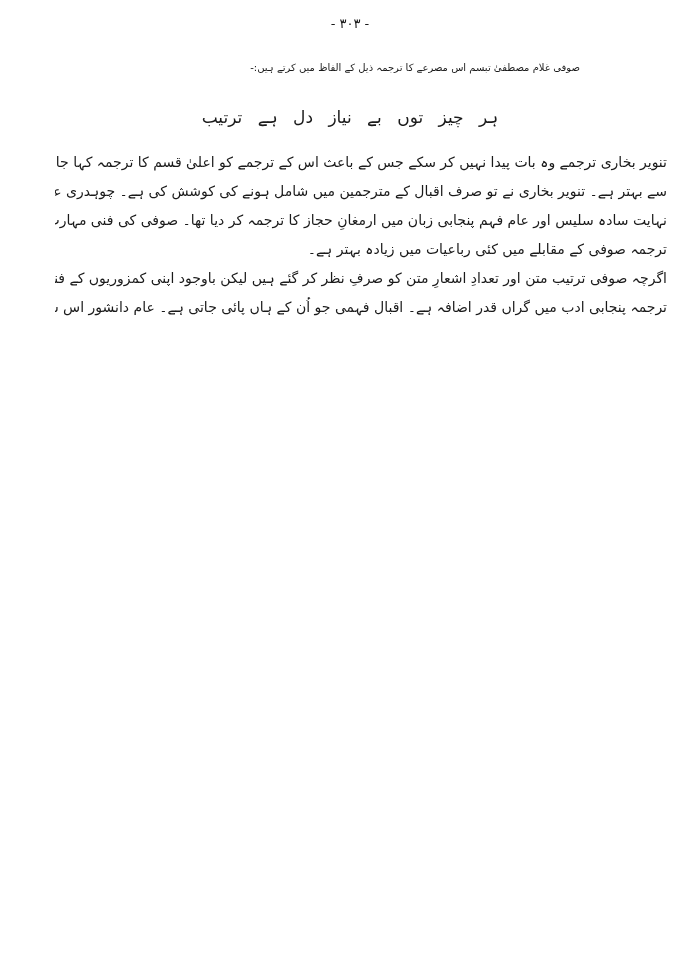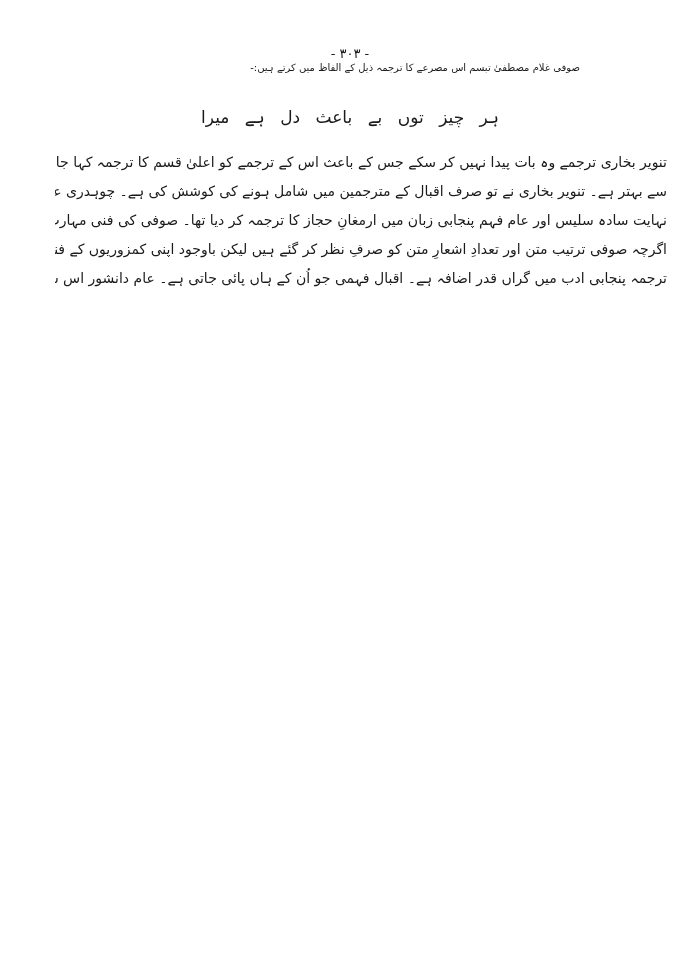--- a/index.html
+++ b/index.html
@@ -17,21 +17,21 @@
     }
     .page {
       position: absolute;
       left: 0; top: 0;
       width: 700px;
       height: 959px;
       background: #ffffff;
     }
     .page-number {
       position: absolute;
-      top: 46px;
+      top: 16px;
       left: 0;
       width: 700px;
       text-align: center;
       font-size: 13px;
       direction: rtl;
       letter-spacing: 1px;
     }
     .intro {
       position: absolute;
       top: 62px;
@@ -77,27 +77,28 @@
   </style>
 </head>
 <body>
 
 <div class="page">
 
   <div class="page-number">- ۳۰۳ -</div>
 
   <div class="intro">صوفی غلام مصطفیٰ تبسم اس مصرعے کا ترجمہ ذیل کے الفاظ میں کرتے ہیں:-</div>
 
-  <div class="verse">ہر چیز توں بے باعث دل ہے میرا</div>
+  <div class="verse">ہر چیز توں بے نیاز دل ہے ترتیب</div>
 
   <div class="body-text">
     <div class="paragraph">
       <div class="line justify">تنویر بخاری ترجمے وہ بات پیدا نہیں کر سکے جس کے باعث اس کے ترجمے کو اعلیٰ قسم کا ترجمہ کہا جا سکے۔ عبدالغفور اظہر کا ترجمہ اس</div>
       <div class="line justify">سے بہتر ہے۔ تنویر بخاری نے تو صرف اقبال کے مترجمین میں شامل ہونے کی کوشش کی ہے۔ چوہدری علی احمد نے ۱۹۵۴ء۔۱۹۵۵ء ہی میں</div>
       <div class="line justify">نہایت سادہ سلیس اور عام فہم پنجابی زبان میں ارمغانِ حجاز کا ترجمہ کر دیا تھا۔ صوفی کی فنی مہارت، تجربہ اور تعلیمی قابلیت کے باوجود علی احمد کا</div>
+      <div class="line">ترجمہ صوفی کے مقابلے میں کئی رباعیات میں زیادہ بہتر ہے۔</div>
     </div>
     <div class="para-gap"></div>
     <div class="paragraph">
       <div class="line justify">اگرچہ صوفی ترتیب متن اور تعدادِ اشعارِ متن کو صرفِ نظر کر گئے ہیں لیکن باوجود اپنی کمزوریوں کے فنی پختگی کے اعتبار سے صوفی کا</div>
       <div class="line">ترجمہ پنجابی ادب میں گراں قدر اضافہ ہے۔ اقبال فہمی جو اُن کے ہاں پائی جاتی ہے۔ عام دانشور اس سے محروم نظر آتے ہیں۔</div>
     </div>
   </div>
 
 </div>
 

